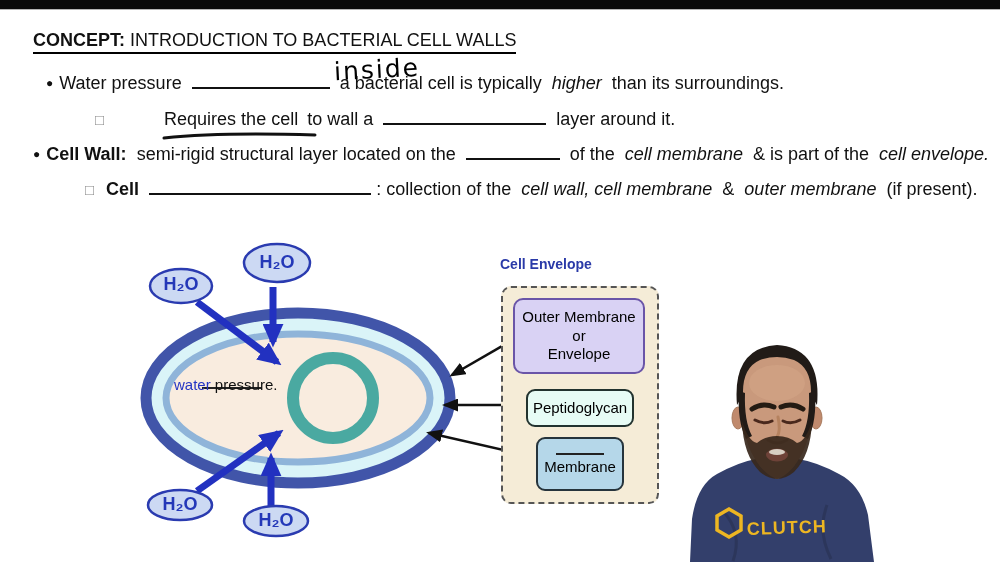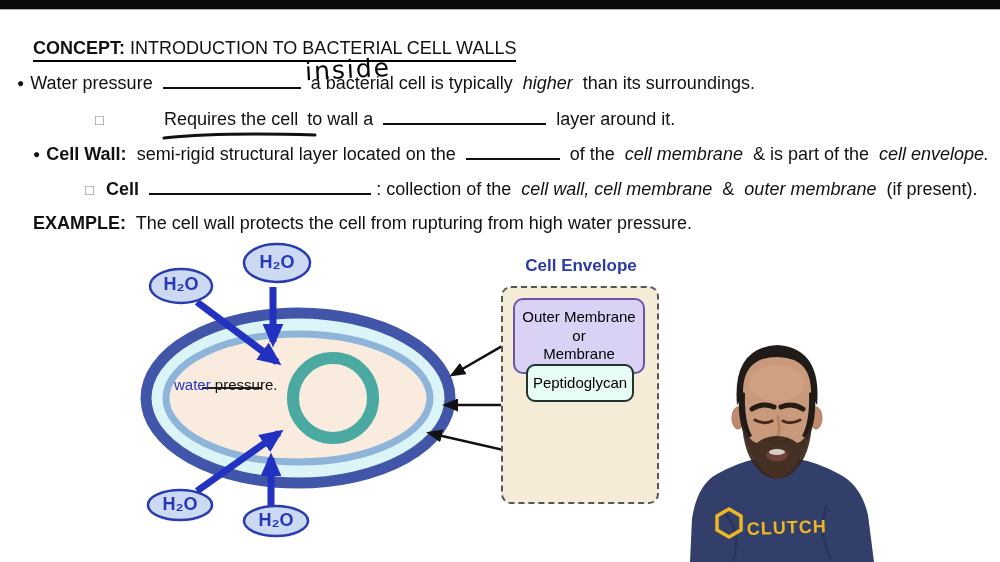--- a/index.html
+++ b/index.html
@@ -22,50 +22,50 @@
         letter-spacing:2px;transform:rotate(-3deg);top:-17px;left:142px;color:#000;}
   .hand-underline-wrap{position:relative;display:inline-block;margin-right:4px;margin-left:48px;}
   .hand-underline-wrap svg{position:absolute;left:-4px;bottom:-10px;}
   
   #diagram-svg{position:absolute;left:0;top:230px;}
   .h2o-label{position:absolute;color:#2438b8;font-weight:bold;font-size:18px;
              text-align:center;width:70px;}
   .wp-label{position:absolute;left:174px;top:376px;font-size:15px;white-space:nowrap;}
   .wp-blue{color:#2535c4;}
   
-  .legend-title{position:absolute;left:500px;top:256px;width:162px;text-align:center;
-                font-size:17px;font-weight:bold;color:#2a3aa8;}
+  .legend-title{position:absolute;left:500px;top:256px;width:162px;
+                font-size:14px;font-weight:bold;color:#2a3aa8;}
   .legend-box{position:absolute;left:501px;top:286px;width:154px;height:214px;
               background:#f5ecd7;border:2px dashed #555;border-radius:10px;}
   .lg-item{position:absolute;display:flex;flex-direction:column;justify-content:center;
            align-items:center;text-align:center;font-size:15px;line-height:1.25;color:#000;}
   .lg-om{left:513px;top:298px;width:128px;height:72px;background:#d9d2f4;
          border:2px solid #6a55a8;border-radius:10px;}
-  .lg-pg{left:526px;top:364px;width:104px;height:34px;background:#e7fcf5;
+  .lg-pg{left:526px;top:389px;width:104px;height:34px;background:#e7fcf5;
          border:2px solid #22332f;border-radius:9px;}
   .lg-mem{left:536px;top:437px;width:84px;height:50px;background:#b5d7e9;
           border:2px solid #26343c;border-radius:9px;}
   .lg-blank{width:48px;border-top:2px solid #222;margin:2px auto 3px auto;}
   
   #person-svg{position:absolute;left:665px;top:333px;}
 </style>
 </head>
 <body>
 
 <div class="stage">
   <div class="topbar"></div>
 
-  <div class="line" style="left:33px;top:38px;text-align:right;">
+  <div class="line" style="left:33px;top:30px;text-align:right;">
     <span class="title-underline">
       <span class="b">CONCEPT:</span>
       <span>INTRODUCTION TO BACTERIAL CELL WALLS</span>
     </span>
   </div>
 
-  <div class="line" style="left:17px;top:72px;">
+  <div class="line" style="left:46px;top:72px;">
     <span class="bullet">●</span>
     <span class="seg">Water pressure</span>
     <span class="blank" style="width:138px;position:relative;">
       <span class="hand">inside</span>
     </span>
     <span class="seg">a bacterial cell is typically</span>
     <span class="seg i">higher</span>
     <span>than its surroundings.</span>
   </div>
 
@@ -97,24 +97,20 @@
     <span class="bullet">●</span>
     <span class="seg b">Cell Wall:</span>
     <span class="seg">semi-rigid structural layer located on the</span>
     <span class="blank" style="width:94px;"></span>
     <span class="seg">of the</span>
     <span class="seg i">cell membrane</span>
     <span class="seg">&amp; is part of the</span>
     <span class="i">cell envelope.</span>
   </div>
 
-  <div class="line" style="left:33px;top:213px;">
-    <span class="seg b">EXAMPLE:</span>
-    <span>The cell wall protects the cell from rupturing from high water pressure.</span>
-  </div>
 
   <svg id="diagram-svg" width="1000" height="332" viewBox="0 0 1000 332">
     <defs>
       <marker id="ab" markerWidth="3.4" markerHeight="3" refX="2.6" refY="1.5" orient="auto" markerUnits="strokeWidth">
         <path d="M0,0 L3.4,1.5 L0,3 Z" fill="#2231c0"></path>
       </marker>
       <marker id="ak" markerWidth="16" markerHeight="13" refX="13" refY="6.5" orient="auto" markerUnits="userSpaceOnUse">
         <path d="M0,0 L16,6.5 L0,13 Z" fill="#111"></path>
       </marker>
     </defs>
@@ -147,24 +143,28 @@
   <div class="wp-label">
     <span class="wp-blue">water</span>
     <span>pressure.</span>
   </div>
 
   <div class="legend-title">Cell Envelope</div>
   <div class="legend-box"></div>
   <div class="lg-item lg-om">
     <span>Outer Membrane</span>
     <span>or</span>
-    <span>Membrane</span>
+    <span>Envelope</span>
   </div>
   <div class="lg-item lg-pg">
     <span>Peptidoglycan</span>
+  </div>
+  <div class="lg-item lg-mem">
+    <span class="lg-blank"></span>
+    <span>Membrane</span>
   </div>
 
   <svg id="person-svg" width="235" height="229" viewBox="0 0 235 229">
 
     <path d="M96,108 L128,108 L126,140 Q112,149 98,140 Z" fill="#b9815f"></path>
 
     <path d="M25,229 L27,186 Q32,152 52,141 Q74,129 91,126 L95,133 Q112,151 129,133 L133,126 Q152,129 174,141 Q196,152 203,182 L209,229 Z" fill="#333f6b"></path>
     <path d="M91,126 Q112,153 133,126" stroke="#242e52" stroke-width="3" fill="none"></path>
     <path d="M58,178 Q78,200 68,228" stroke="#2a3457" stroke-width="3" fill="none" opacity="0.8"></path>
     <path d="M162,172 Q152,198 166,226" stroke="#2a3457" stroke-width="3" fill="none" opacity="0.8"></path>

